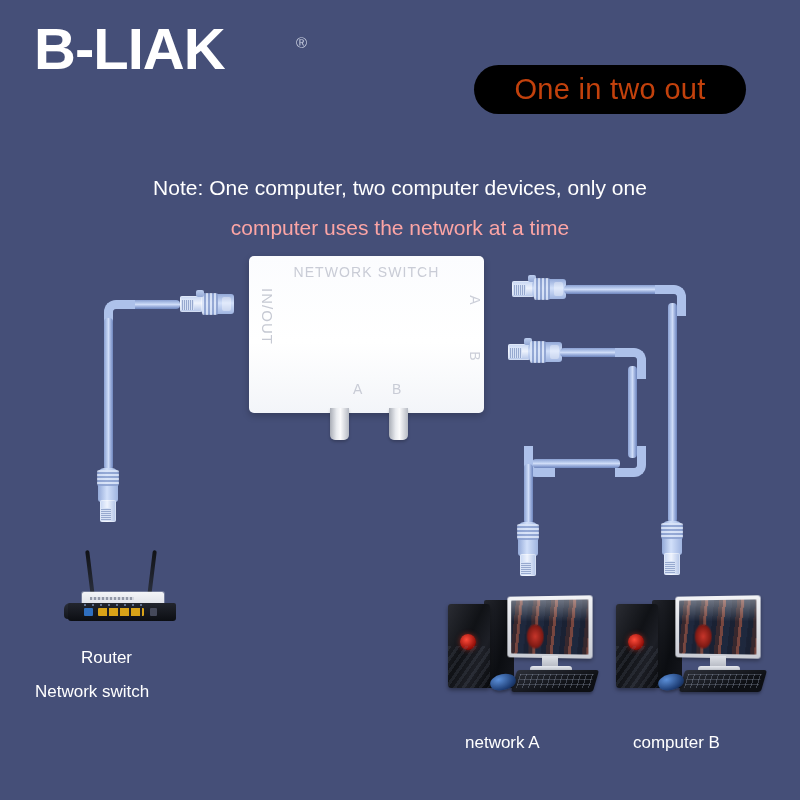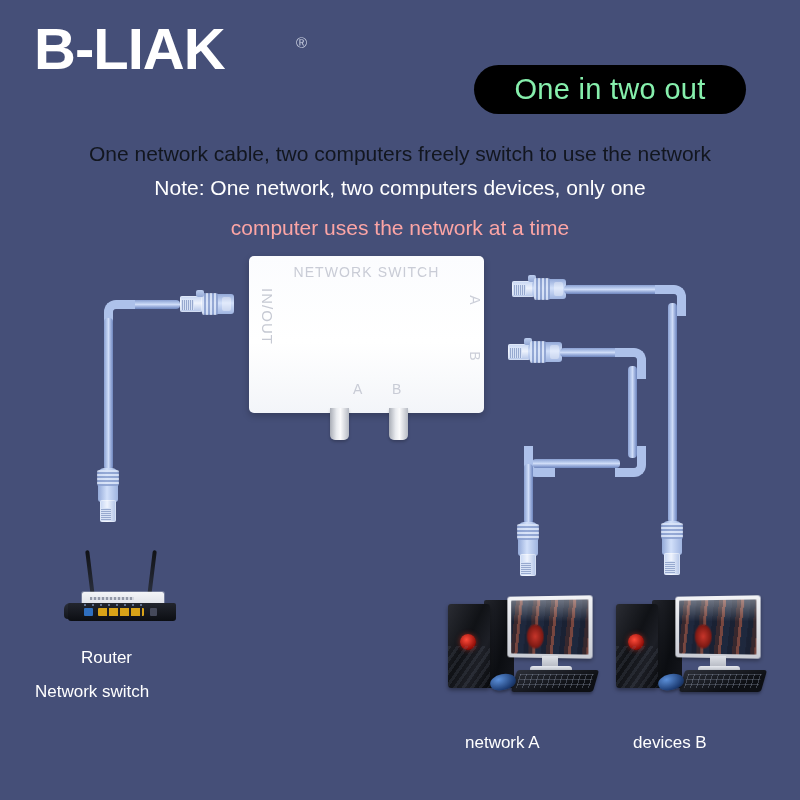--- a/index.html
+++ b/index.html
@@ -62,21 +62,21 @@
     top: 65px;
     width: 272px;
     height: 49px;
     background: #000000;
     border-radius: 26px;
     display: flex;
     align-items: center;
     justify-content: center;
   }
   #badge-label {
-    color: #86efac;
+    color: #c2410c;
     font-size: 29px;
     letter-spacing: 0.3px;
     white-space: nowrap;
   }
 
   
   .headline {
     position: absolute;
     width: 800px;
     text-align: center;
@@ -486,22 +486,21 @@
 
   <div id="brand">
     <div id="brand-word">B-LIAK</div>
     <div id="brand-reg">®</div>
   </div>
 
   <div id="badge">
     <span id="badge-label">One in two out</span>
   </div>
 
-  <div class="headline" id="headline-1">One network cable, two computers freely switch to use the network</div>
-  <div class="headline" id="headline-2">Note: One network, two computers devices, only one</div>
+  <div class="headline" id="headline-2">Note: One computer, two computer devices, only one</div>
   <div class="headline" id="headline-3">computer uses the network at a time</div>
 
   <div class="cable-h" style="left:118px; top:300px; width:62px; height:9px;"></div>
   <div class="cable-corner" style="left:104px; top:300px; width:22px; height:22px; border-width:9px 0 0 9px; border-radius:12px 0 0 0;"></div>
   <div class="cable-v" style="left:104px; top:318px; width:9px; height:152px;"></div>
 
   <div class="rj45" style="left:180px; top:293px;">
     <div class="boot"></div>
     <div class="ribs"></div>
     <div class="plug">
@@ -609,15 +608,15 @@
     </div>
     <div class="stand"></div>
     <div class="base"></div>
     <div class="keyboard"></div>
     <div class="mouse"></div>
   </div>
 
   <div class="caption" id="caption-router">Router</div>
   <div class="caption" id="caption-switch">Network switch</div>
   <div class="caption" id="caption-comp-a">network A</div>
-  <div class="caption" id="caption-comp-b">devices B</div>
+  <div class="caption" id="caption-comp-b">computer B</div>
 
 </div>
 
 </body></html>

